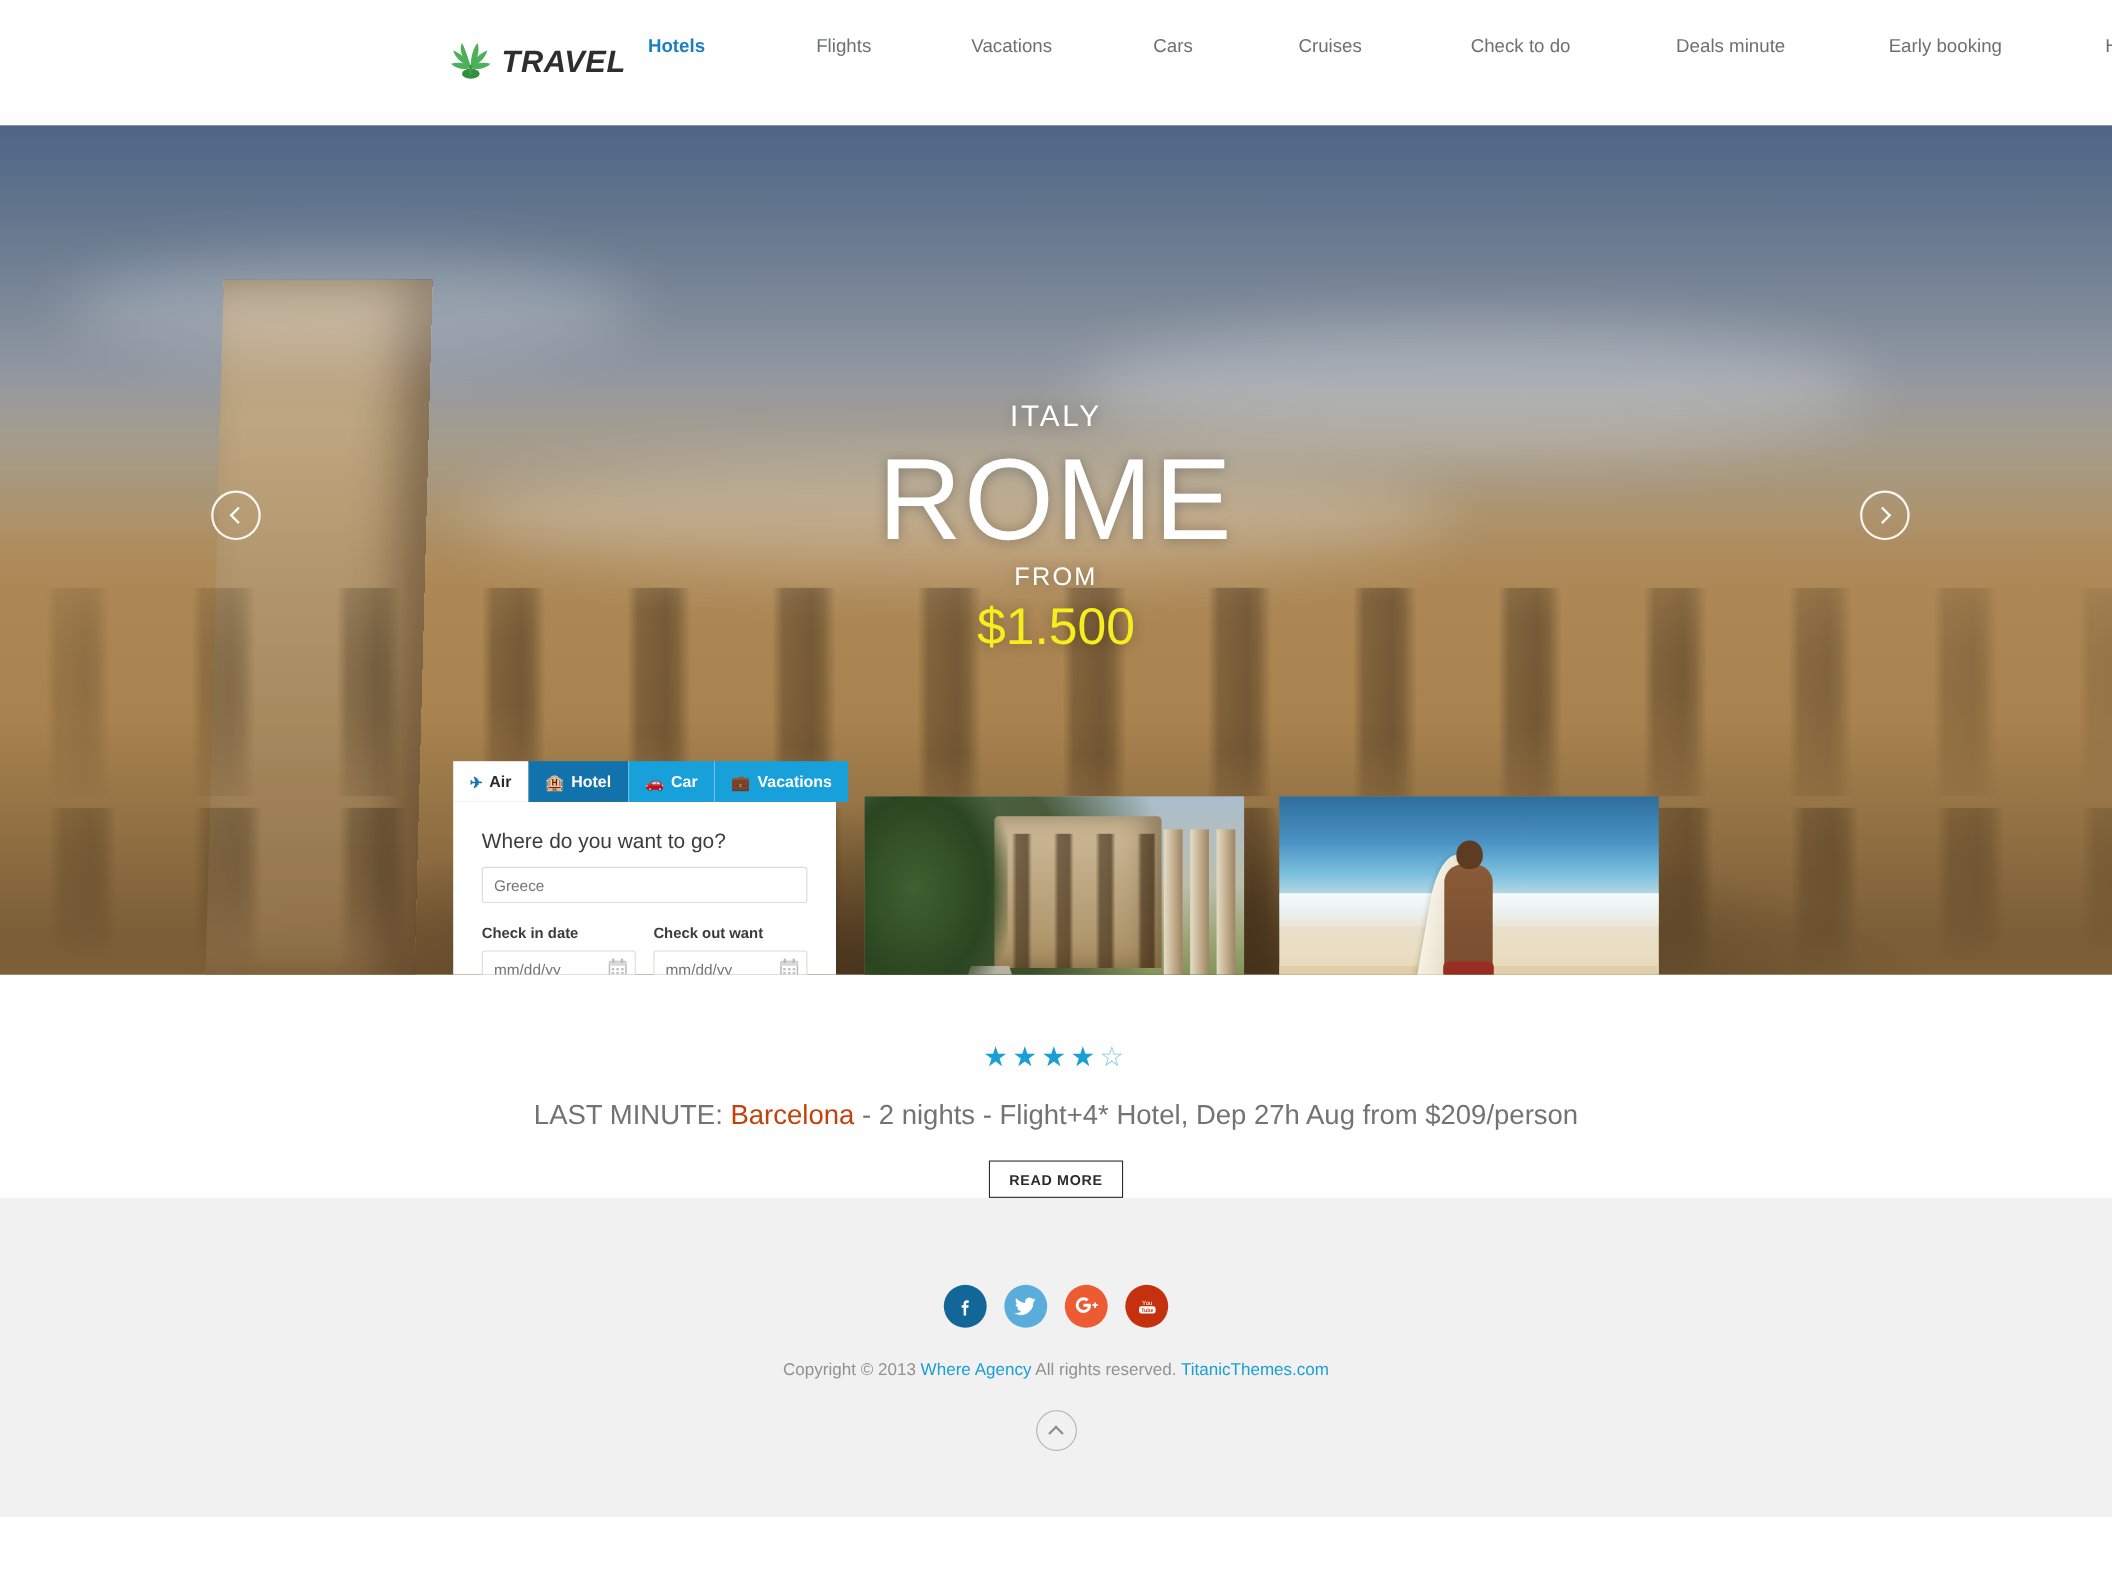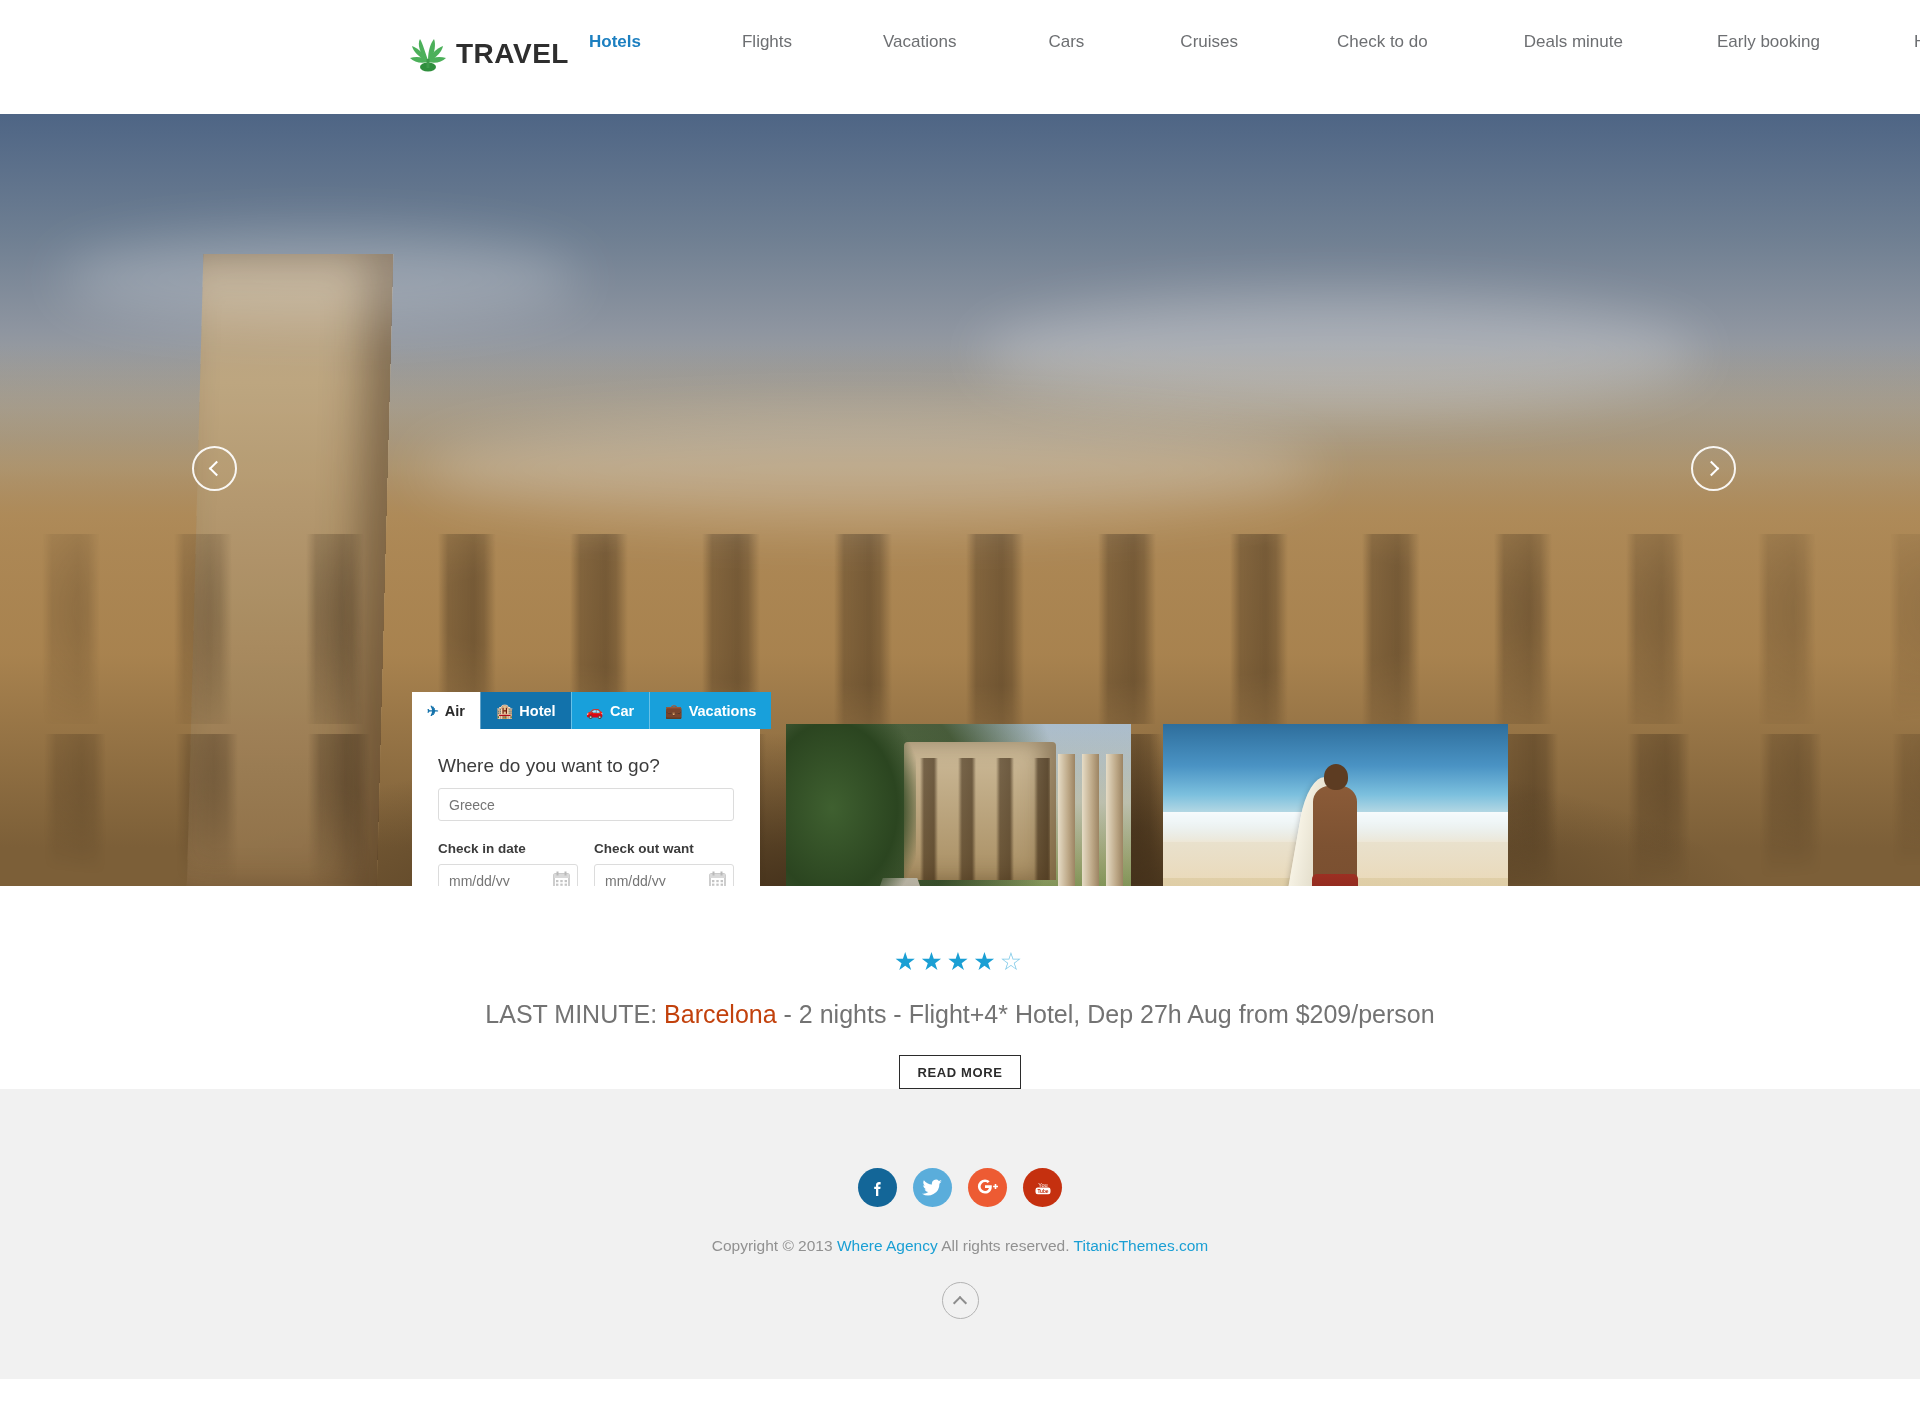--- a/index.html
+++ b/index.html
@@ -16,22 +16,23 @@
     background: #ffffff;
     display: flex;
     align-items: center;
     position: relative;
   }
   .brand {
     position: absolute;
     left: 409px;
     top: 38px;
     display: flex;
-    align-items: flex-start;
+    align-items: flex-end;
     gap: 9px;
+    font-style: italic;
   }
   .brand-mark { width: 38px; height: 34px; display: block; }
   .brand-text {
     font-size: 28px;
     font-weight: bold;
     letter-spacing: 0.5px;
     color: #2e2e2e;
     font-family: "Liberation Sans", sans-serif;
   }
   .mainnav {
@@ -479,20 +480,26 @@
 
 <div class="hero">
   <div class="hero-photo"></div>
   <div class="hero-tower"></div>
   <div class="hero-arches"></div>
   <div class="hero-arches2"></div>
   <div class="hero-cloud" style="left:60px;  top:120px; width:520px; height:90px;"></div>
   <div class="hero-cloud" style="left:980px; top:180px; width:720px; height:120px;"></div>
   <div class="hero-cloud" style="left:420px; top:300px; width:900px; height:110px;"></div>
 
+  <div class="hero-caption">
+    <div class="hero-country">ITALY</div>
+    <div class="hero-city">ROME</div>
+    <div class="hero-from">FROM</div>
+    <div class="hero-price">$1.500</div>
+  </div>
 
   <div class="hero-arrow prev">
     <span class="chev left"></span>
   </div>
   <div class="hero-arrow next">
     <span class="chev right"></span>
   </div>
 
   <div class="booking">
     <div class="tabs">

